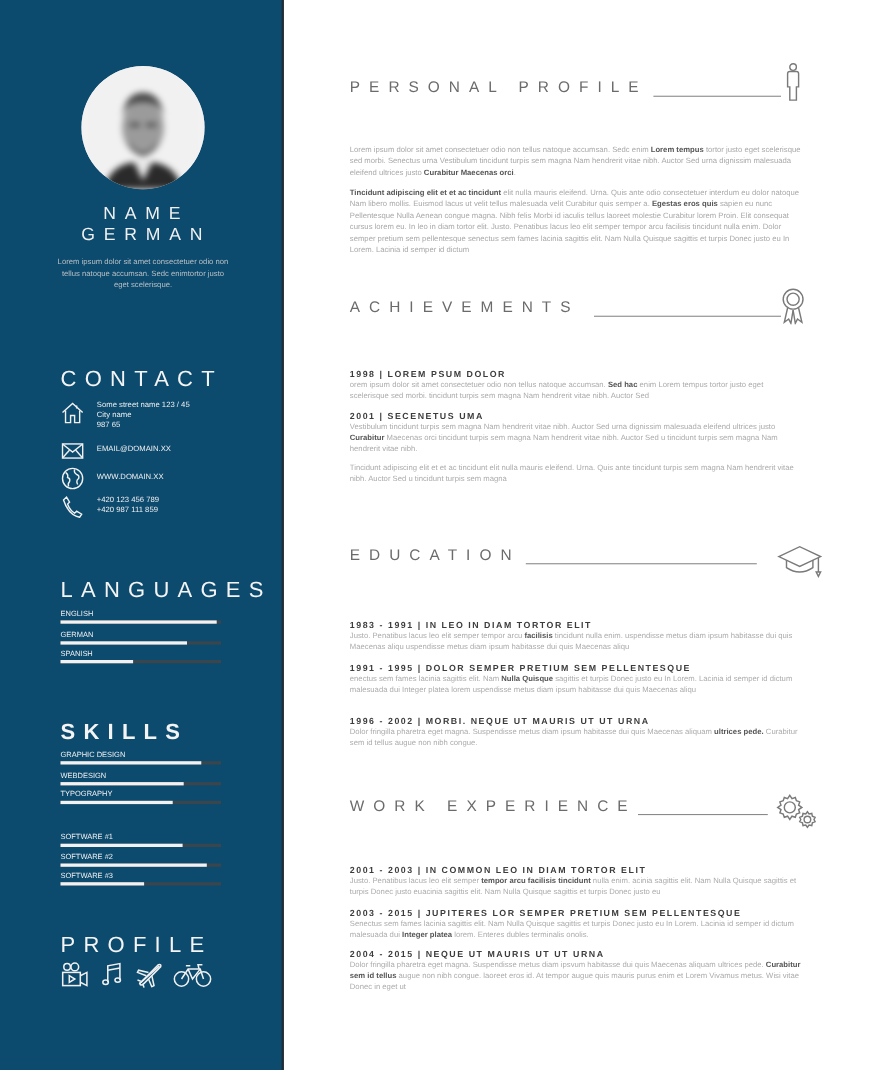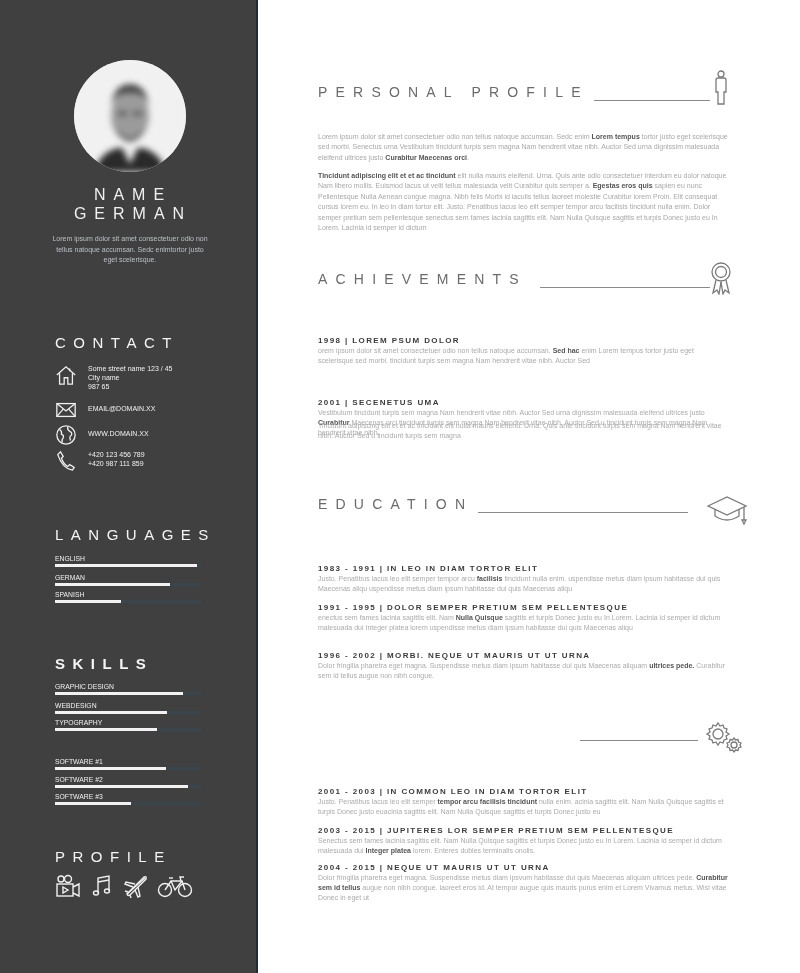--- a/index.html
+++ b/index.html
@@ -1,42 +1,42 @@
 <!DOCTYPE html>
 <html><head>
 <meta charset="utf-8">
 <style>
   * { box-sizing: border-box; margin: 0; padding: 0; }
   html, body { width: 800px; height: 973px; background: #ffffff; overflow: hidden; }
   body { font-family: "Liberation Sans", "DejaVu Sans", sans-serif; position: relative; }
 
   .sidebar {
     position: absolute; left: 0; top: 0; width: 258px; height: 973px;
-    background: #404040; color: #ffffff;
+    background: #0c4a6e; color: #ffffff;
     border-right: 2px solid #232c32;
   }
   .avatar {
     position: absolute; left: 74px; top: 60px; width: 112px; height: 112px;
     border-radius: 50%; background: #f2f2f2; overflow: hidden;
   }
   .avatar svg { width: 100%; height: 100%; display: block; filter: blur(3px); }
 
   .name {
     position: absolute; left: 0; width: 258px; text-align: center;
     font-size: 16px; letter-spacing: 8px; color: #f0f0f0; font-weight: 400;
   }
   .name.first { top: 186px; padding-left: 8px; }
   .name.last { top: 205px; padding-left: 8px; }
   .bio {
     position: absolute; left: 50px; top: 234px; width: 160px;
     font-size: 7px; line-height: 10.5px; color: #b9c0c5; text-align: center;
   }
 
   .side-heading {
-    position: absolute; left: 55px; font-size: 15px; letter-spacing: 7.5px;
+    position: absolute; left: 55px; font-size: 20px; letter-spacing: 7.5px;
     color: #f4f4f4; font-weight: 400;
   }
 
   .contact-row { position: absolute; left: 55px; display: flex; align-items: flex-start; }
   .contact-row .ico { width: 22px; height: 22px; margin-right: 11px; flex: 0 0 22px; }
   .contact-row .ico svg { width: 100%; height: 100%; stroke: #f0f0f0; fill: none; stroke-width: 1.4; }
   .contact-row .txt { font-size: 7px; line-height: 9px; color: #f0f0f0; }
 
   .bar-row { position: absolute; left: 55px; width: 146px; }
   .bar-label { font-size: 6.8px; color: #f0f0f0; line-height: 9px; }
@@ -238,21 +238,21 @@
           <circle cx="28" cy="16" r="6.5"></circle>
           <path d="M8 16 L14 7 L25 7 L28 16"></path>
           <path d="M14 7 L18 16 L25 7"></path>
           <path d="M12 4 H16"></path>
           <path d="M24 7 L23 3 H27"></path>
         </svg>
     </span>
   </div>
 </div>
 
-<div class="section-head" style="top:68px;">
+<div class="section-head" style="top:55px;">
   <div class="section-title">PERSONAL PROFILE</div>
   <div class="section-line" style="left:276px; width:116px;"></div>
   <span class="section-icon" style="right:18px;">
     <svg width="18" height="36" viewBox="0 0 18 36">
         <circle cx="9" cy="4" r="3"></circle>
         <path d="M4 10 Q4 8 6 8 H12 Q14 8 14 10 V22 H12 V34 H6 V22 H4 Z"></path>
       </svg>
   </span>
 </div>
 
@@ -273,21 +273,21 @@
         <path d="M6 19 L3 32 L7 29 L9 33 L11 21"></path>
         <path d="M16 19 L19 32 L15 29 L13 33 L11 21"></path>
       </svg>
   </span>
 </div>
 
 <div class="entry" style="top:335px;">
   <div class="entry-title">1998 | LOREM PSUM DOLOR</div>
   <div class="entry-body"><span>orem ipsum dolor sit amet consectetuer odio non tellus natoque accumsan. </span><b>Sed hac</b><span> enim Lorem tempus tortor justo eget scelerisque sed morbi.  tincidunt turpis sem magna Nam hendrerit vitae nibh. Auctor Sed</span></div>
 </div>
-<div class="entry" style="top:373px;margin-top:24px;">
+<div class="entry" style="top:373px;">
   <div class="entry-title">2001 | SECENETUS UMA</div>
   <div class="entry-body"><span>Vestibulum tincidunt turpis sem magna Nam hendrerit vitae nibh. Auctor Sed urna dignissim malesuada eleifend ultrices justo </span><b>Curabitur</b><span> Maecenas orci  tincidunt turpis sem magna Nam hendrerit vitae nibh. Auctor Sed u tincidunt turpis sem magna Nam hendrerit vitae nibh.</span></div>
 </div>
 <div class="entry" style="top:421px;">
   <div class="entry-body"><span>Tincidunt adipiscing elit et et ac tincidunt elit nulla mauris eleifend. Urna. Quis ante  tincidunt turpis sem magna Nam hendrerit vitae nibh. Auctor Sed u tincidunt turpis sem magna</span><b></b><span></span></div>
 </div>
 
 <div class="section-head" style="top:480px;">
   <div class="section-title">EDUCATION</div>
   <div class="section-line" style="left:160px; width:210px;"></div>
@@ -308,20 +308,21 @@
 <div class="entry" style="top:602px;">
   <div class="entry-title">1991 - 1995 | DOLOR SEMPER PRETIUM SEM PELLENTESQUE</div>
   <div class="entry-body"><span>enectus sem fames lacinia sagittis elit. Nam </span><b>Nulla Quisque</b><span> sagittis et turpis Donec justo eu In Lorem. Lacinia id semper id dictum malesuada dui Integer platea lorem uspendisse metus diam ipsum habitasse dui quis Maecenas aliqu</span></div>
 </div>
 <div class="entry" style="top:650px;">
   <div class="entry-title">1996 - 2002 |  MORBI. NEQUE UT MAURIS UT UT URNA</div>
   <div class="entry-body"><span>Dolor fringilla pharetra eget magna. Suspendisse metus diam ipsum habitasse dui quis Maecenas aliquam </span><b>ultrices pede.</b><span> Curabitur sem id tellus augue non nibh congue.</span></div>
 </div>
 
 <div class="section-head" style="top:708px;">
+  <div class="section-title">WORK EXPERIENCE</div>
   <div class="section-line" style="left:262px; width:118px;"></div>
   <span class="section-icon" style="right:4px; bottom:-6px;">
     <svg width="40" height="34" viewBox="0 0 40 34">
       <circle cx="14" cy="14" r="5"></circle>
       <path d="M14 3 L16 6 L19 5 L20 8 L23 9 L22 12 L25 14 L22 16 L23 19 L20 20 L19 23 L16 22 L14 25 L12 22 L9 23 L8 20 L5 19 L6 16 L3 14 L6 12 L5 9 L8 8 L9 5 L12 6 Z"></path>
       <circle cx="30" cy="25" r="3"></circle>
       <path d="M30 18 L31.5 20 L34 19.5 L34.5 22 L37 23 L36 25 L37 27 L34.5 28 L34 30.5 L31.5 30 L30 32 L28.5 30 L26 30.5 L25.5 28 L23 27 L24 25 L23 23 L25.5 22 L26 19.5 L28.5 20 Z"></path>
     </svg>
   </span>
 </div>

